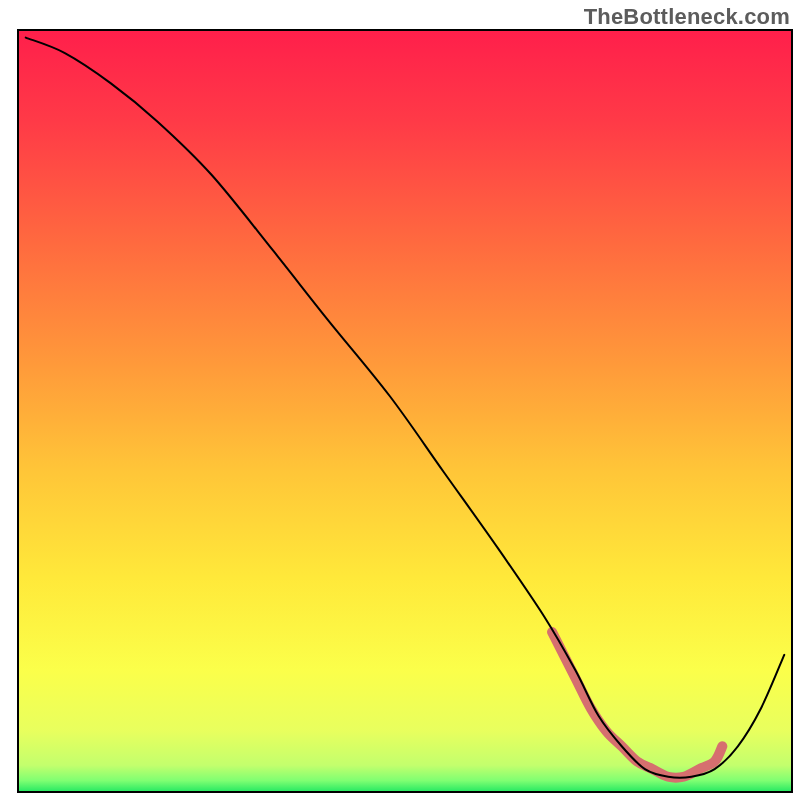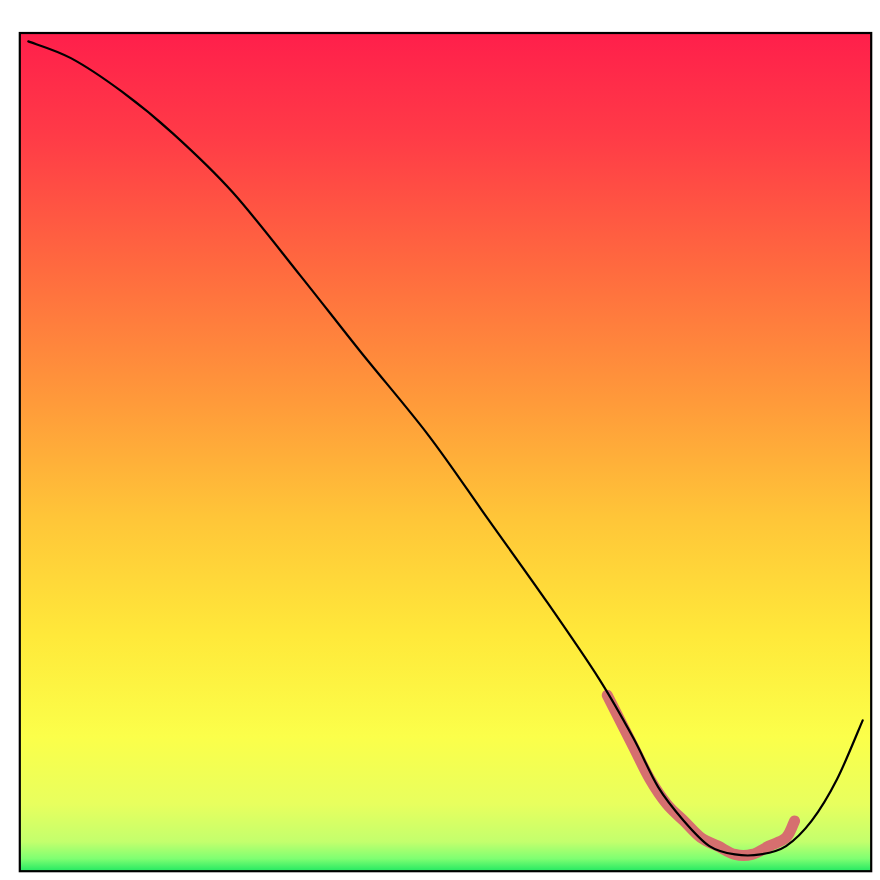--- a/index.html
+++ b/index.html
@@ -14,20 +14,21 @@
     font-weight: bold;
     color: #5c5c5c;
     letter-spacing: 0.2px;
   }
   svg { display: block; }
 </style>
 </head>
 <body>
 
 <div class="wrap">
+  <div class="watermark">TheBottleneck.com</div>
   <svg id="chart-svg" width="800" height="800" viewBox="0 0 800 800">
     <defs>
       <linearGradient id="bg-grad" x1="0" y1="0" x2="0" y2="1">
           <stop offset="0%" stop-color="#ff1f4b"></stop>
           <stop offset="12%" stop-color="#ff3a47"></stop>
           <stop offset="28.000000000000004%" stop-color="#ff6a3f"></stop>
           <stop offset="44%" stop-color="#ff9a3a"></stop>
           <stop offset="57.99999999999999%" stop-color="#ffc638"></stop>
           <stop offset="72%" stop-color="#ffe93a"></stop>
           <stop offset="84%" stop-color="#fbff4a"></stop>

